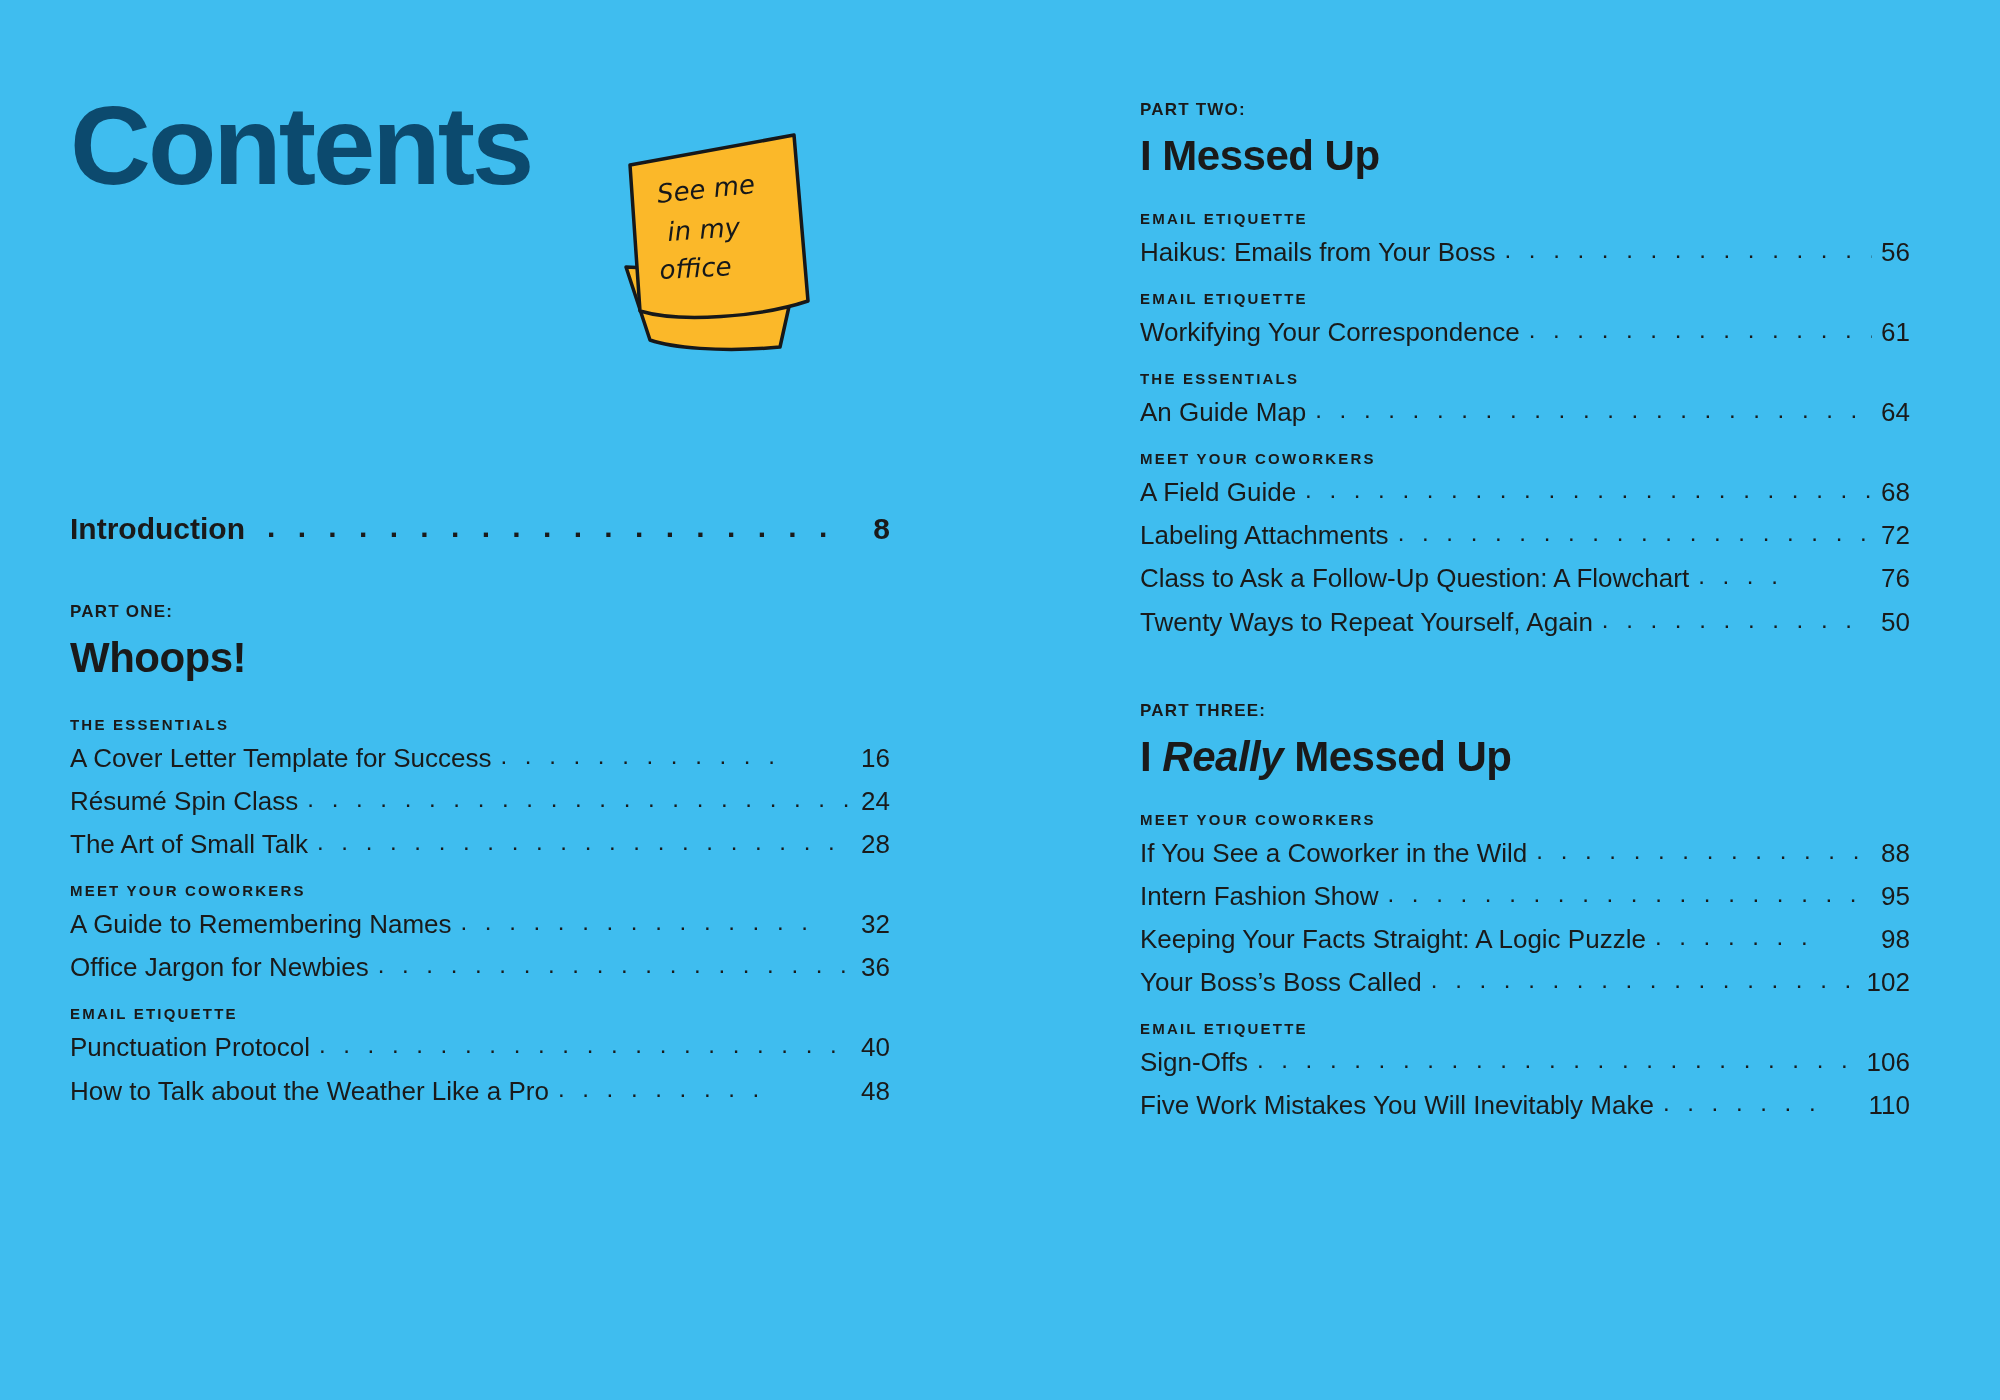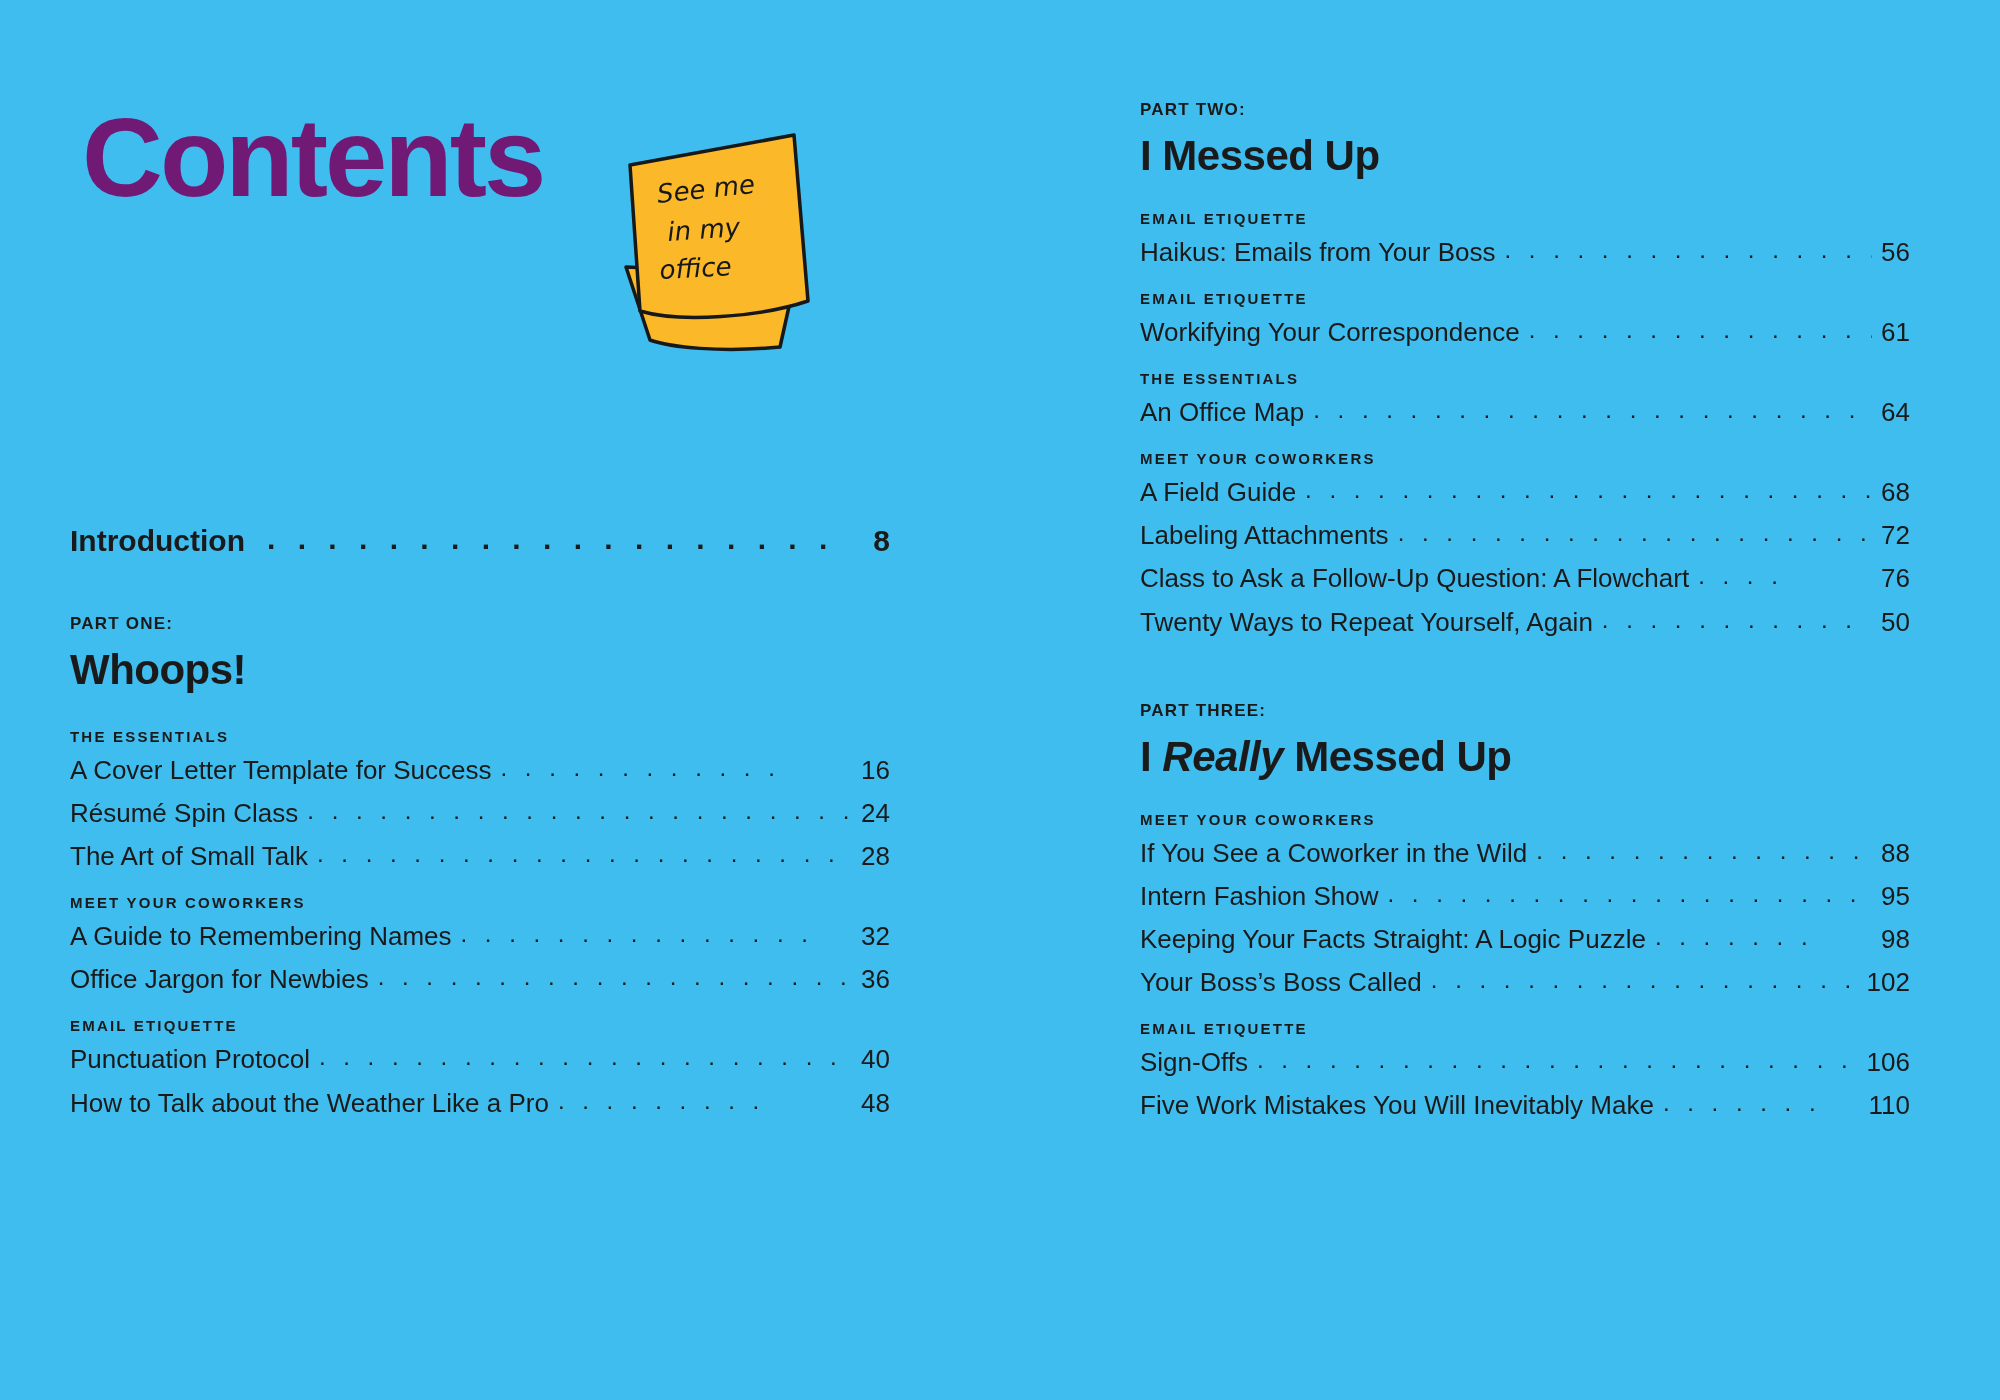--- a/index.html
+++ b/index.html
@@ -25,22 +25,22 @@
     position: absolute;
     left: 70px;
     top: 90px;
     width: 820px;
   }
   .contents-title {
     font-size: 112px;
     font-weight: bold;
     letter-spacing: -3px;
     line-height: 1;
-    margin: 12px;
-    color: #701a75;
+    margin: 0;
+    color: #0c4a6e;
   }
 
   
   .sticky-wrap {
     position: absolute;
     left: 610px;
     top: 125px;
     width: 270px;
     height: 240px;
   }
@@ -214,21 +214,21 @@
 
     <div class="cat-label">EMAIL ETIQUETTE</div>
     <div class="entry">
       <span class="etitle">Workifying Your Correspondence</span>
       <span class="edots">. . . . . . . . . . . . . . .</span>
       <span class="epage">61</span>
     </div>
 
     <div class="cat-label">THE ESSENTIALS</div>
     <div class="entry">
-      <span class="etitle">An Office Map</span>
+      <span class="etitle">An Guide Map</span>
       <span class="edots">. . . . . . . . . . . . . . . . . . . . . . . . . . . . . .</span>
       <span class="epage">64</span>
     </div>
 
     <div class="cat-label">MEET YOUR COWORKERS</div>
     <div class="entry">
       <span class="etitle">A Field Guide</span>
       <span class="edots">. . . . . . . . . . . . . . . . . . . . . . . . . . . . . .</span>
       <span class="epage">68</span>
     </div>

